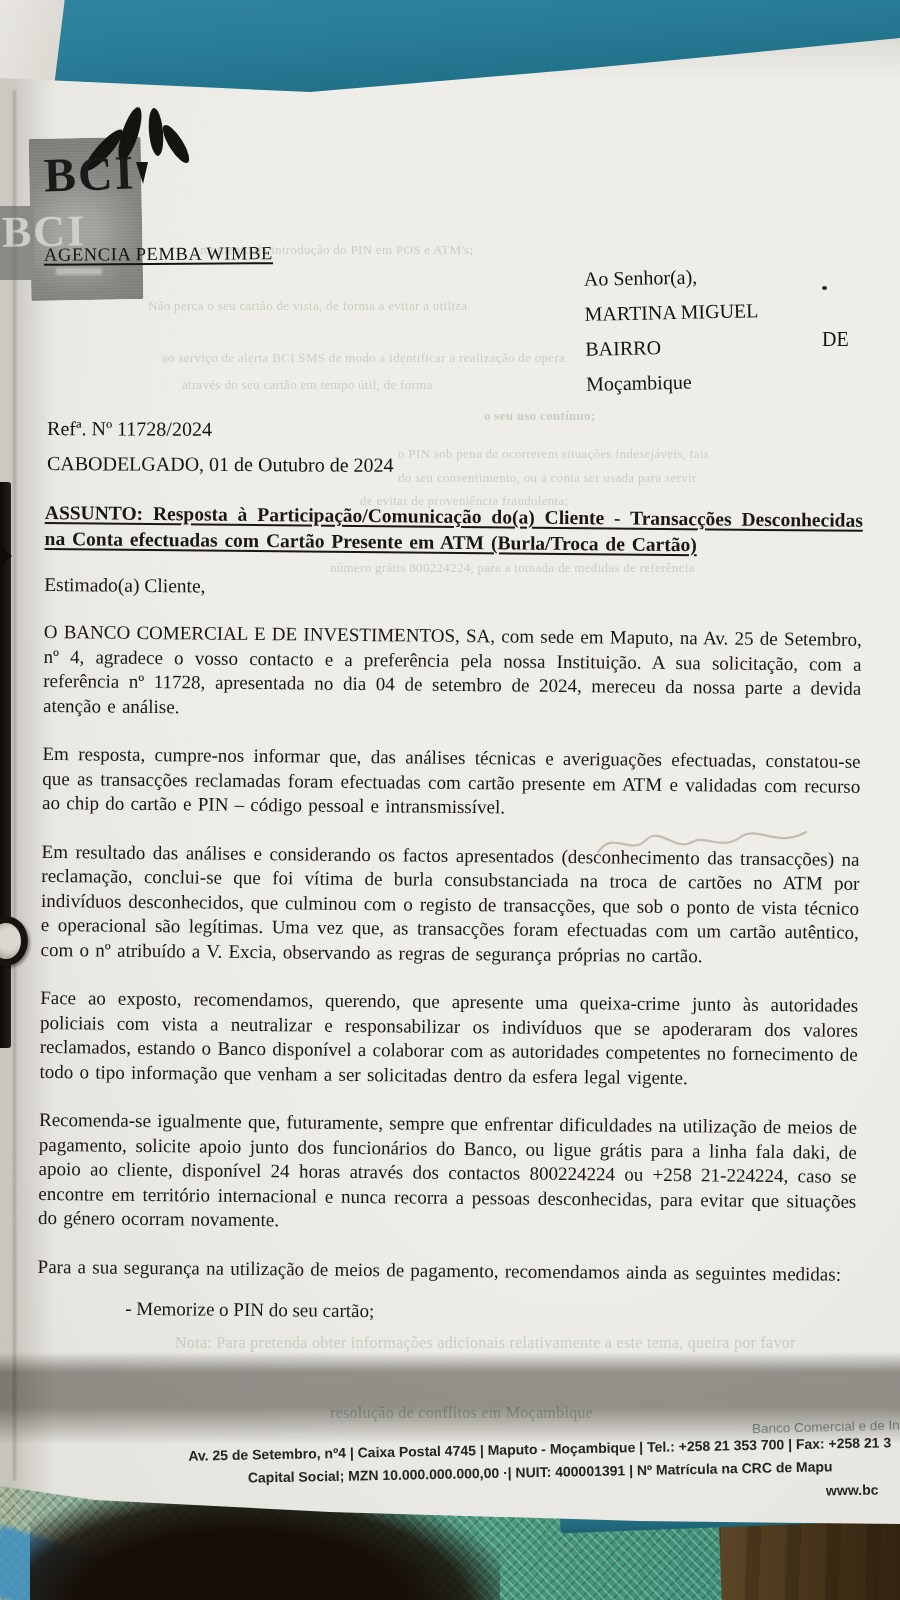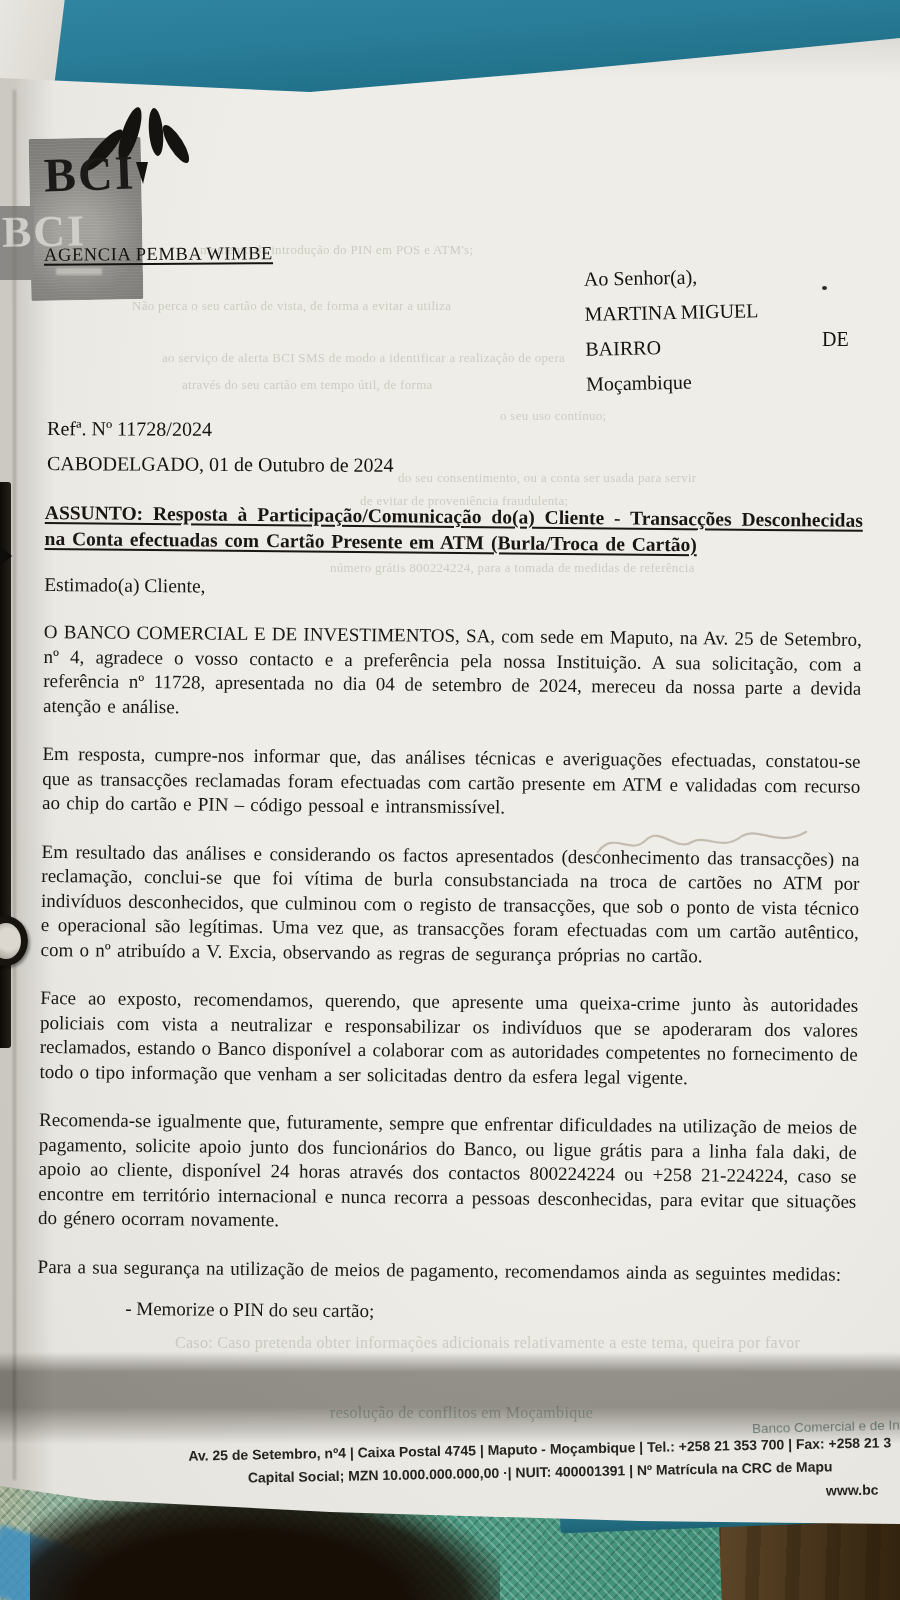--- a/index.html
+++ b/index.html
@@ -118,28 +118,29 @@
 <div class="abs fabric"></div>
 <div class="abs blue-patch"></div>
 <div class="abs teal-underedge"></div>
 <div class="abs finger-shadow"></div>
 <div class="abs teal-band"></div>
 <div class="abs white-wedge"></div>
 
 <div class="abs paper">
 
   <div class="abs bleed" style="left:200px; top:242px;">momento da introdução do PIN em POS e ATM's;</div>
-  <div class="abs bleed" style="left:132px; top:298px;">Não perca o seu cartão de vista, de forma a evitar a utiliza</div>
+  <div class="abs bleed" style="left:148px; top:298px;">Não perca o seu cartão de vista, de forma a evitar a utiliza</div>
   <div class="abs bleed" style="left:162px; top:350px;">ao serviço de alerta BCI SMS de modo a identificar a realização de opera</div>
   <div class="abs bleed" style="left:182px; top:377px;">através do seu cartão em tempo útil, de forma</div>
-  <div class="abs bleed" style="left:500px; top:408px;">o seu uso contínuo;</div>
+  <div class="abs bleed" style="left:484px; top:408px;font-weight:bold;">o seu uso contínuo;</div>
+  <div class="abs bleed" style="left:398px; top:446px;">o PIN sob pena de ocorrerem situações indesejáveis, tais</div>
   <div class="abs bleed" style="left:398px; top:470px;font-family:Liberation Serif, serif;">do seu consentimento, ou a conta ser usada para servir</div>
   <div class="abs bleed" style="left:360px; top:493px;">de evitar de proveniência fraudulenta;</div>
   <div class="abs bleed" style="left:330px; top:560px;">número grátis 800224224, para a tomada de medidas de referência</div>
-  <div class="abs bleed bleed-sm" style="left:175px; top:1334px;">Caso: Caso pretenda obter informações adicionais relativamente a este tema, queira por favor</div>
+  <div class="abs bleed bleed-sm" style="left:175px; top:1334px;">Nota: Para pretenda obter informações adicionais relativamente a este tema, queira por favor</div>
   <div class="abs bleed bleed-sm bleed-green" style="left:330px; top:1404px;">resolução de conflitos em Moçambique</div>
 
   <svg class="abs logo-leaves" width="130" height="100">
     <g fill="#141310">
       <ellipse transform="rotate(-48 26 58)" cx="26" cy="58" rx="27" ry="7"></ellipse>
       <ellipse transform="rotate(-72 52 42)" cx="52" cy="42" rx="28" ry="8"></ellipse>
       <ellipse transform="rotate(-95 78 40)" cx="78" cy="40" rx="24" ry="7"></ellipse>
       <ellipse transform="rotate(-122 98 52)" cx="98" cy="52" rx="22" ry="7"></ellipse>
       <path d="M58 70 L70 70 L65 92 Z"></path>
     </g>

